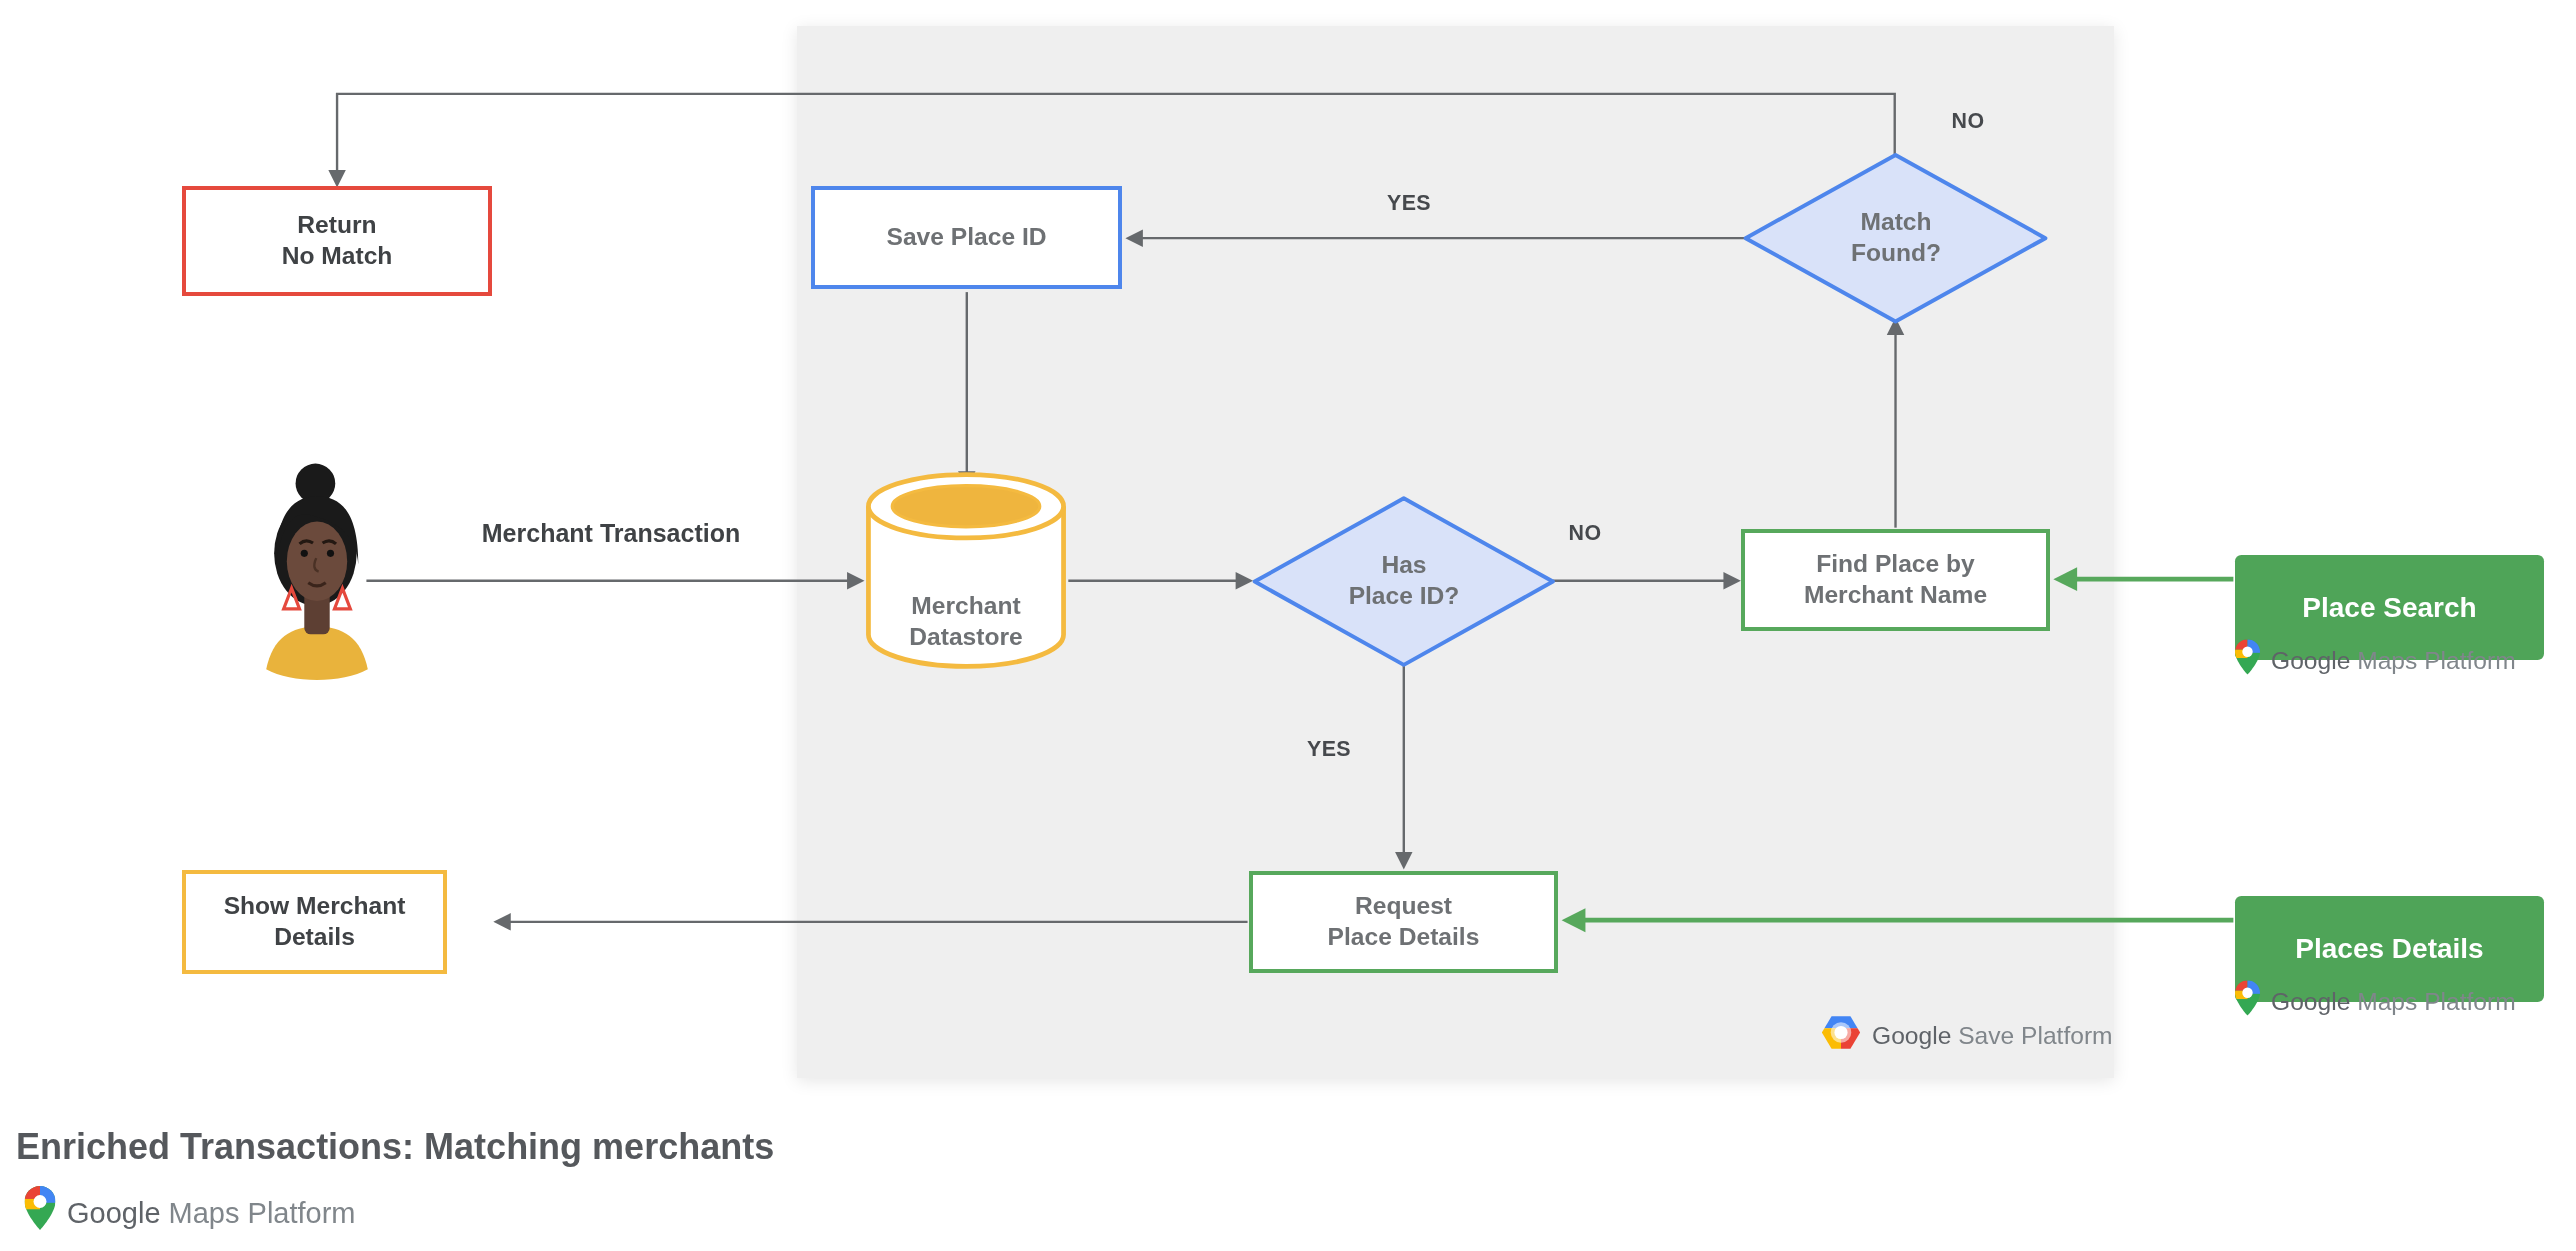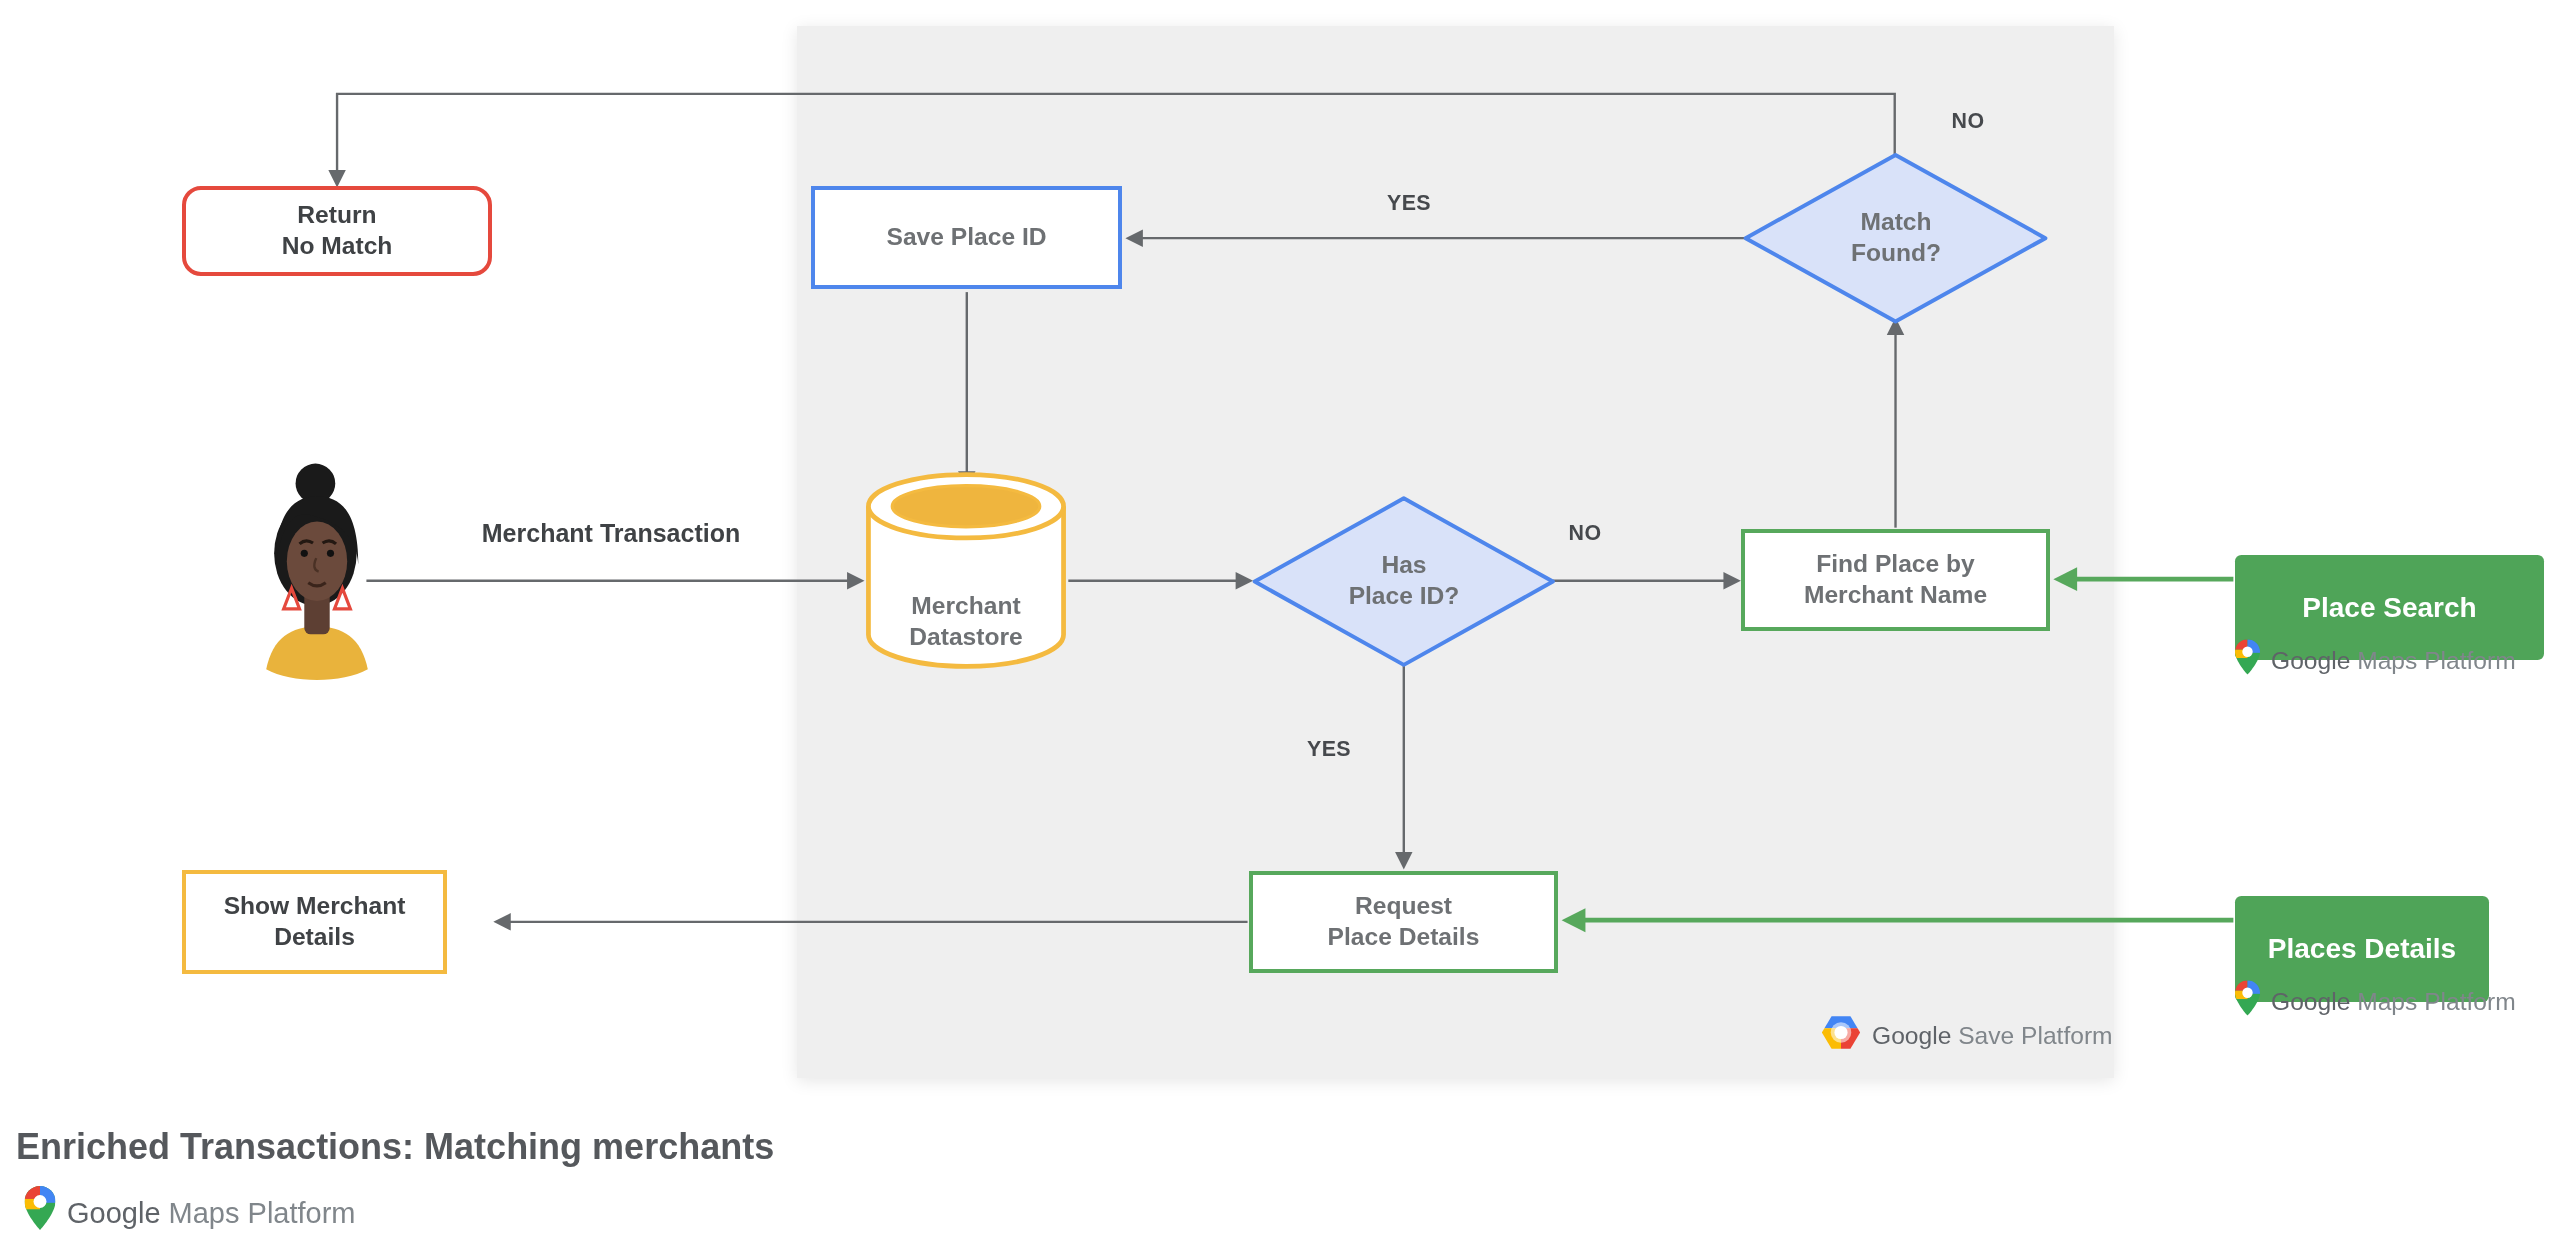--- a/index.html
+++ b/index.html
@@ -88,37 +88,37 @@
     <polygon points="1582,733 1770,628 1958,733 1770,838" fill="#D9E2F9" stroke="#4E86EC" stroke-width="5" stroke-linejoin="round"></polygon>
     <polygon points="2201,300 2390,195 2579,300 2390,405" fill="#D9E2F9" stroke="#4E86EC" stroke-width="5" stroke-linejoin="round"></polygon>
 
     <g>
       <path d="M1095,638 L1095,800 A123,40 0 0 0 1341,800 L1341,638" fill="#ffffff" stroke="#F4BA40" stroke-width="6"></path>
       <ellipse cx="1218" cy="638" rx="123" ry="40" fill="#ffffff" stroke="#F4BA40" stroke-width="6"></ellipse>
       <ellipse cx="1218" cy="638" rx="93" ry="26" fill="#EFB53E" stroke="#F4BA40" stroke-width="4"></ellipse>
     </g>
   </svg>
 
-  <div class="node b-red" style="left:182px;top:186px;width:310px;height:90px;border-radius:19px;">Return
+  <div class="node b-red" style="left:182px;top:186px;width:310px;height:110px;">Return
 No Match</div>
 
   <div class="node b-blue" style="left:811px;top:186px;width:311px;height:103px;">Save Place ID</div>
 
   <div class="node b-green" style="left:1249px;top:871px;width:309px;height:102px;">Request
 Place Details</div>
 
   <div class="node b-green" style="left:1741px;top:529px;width:309px;height:102px;">Find Place by
 Merchant Name</div>
 
   <div class="node b-yellow" style="left:182px;top:870px;width:265px;height:104px;">Show Merchant
 Details</div>
 
   <div class="api-btn" style="left:2235px;top:527px;width:309px;height:105px;">Place Search</div>
 
-  <div class="api-btn" style="left:2235px;top:868px;width:254px;height:106px;">Places Details</div>
+  <div class="api-btn" style="left:2235px;top:868px;width:309px;height:106px;">Places Details</div>
 
   <div class="float-label diamond-label" style="left:1404px;top:581px;">Has
 Place ID?</div>
 
   <div class="float-label diamond-label" style="left:1896px;top:238px;">Match
 Found?</div>
 
   <div class="float-label cyl-label" style="left:966px;top:622px;text-align:center;">Merchant
 Datastore</div>
 

